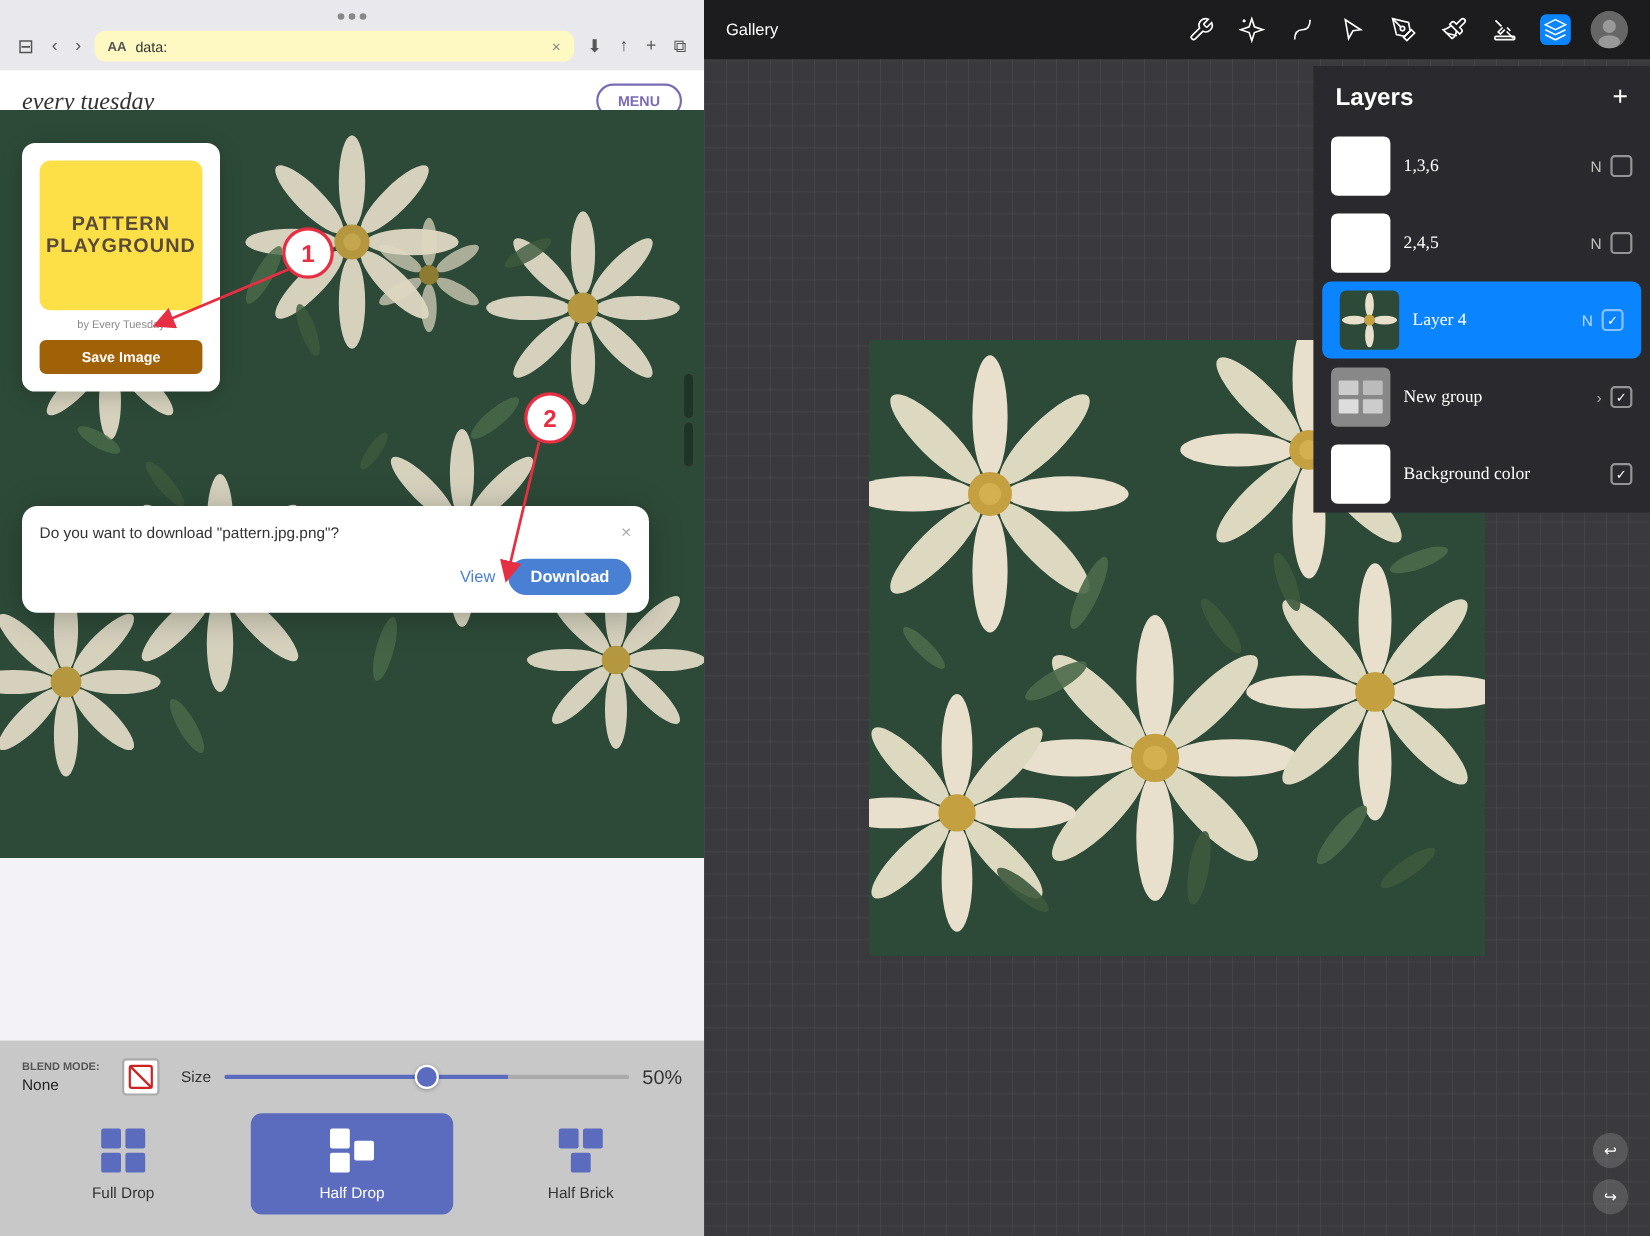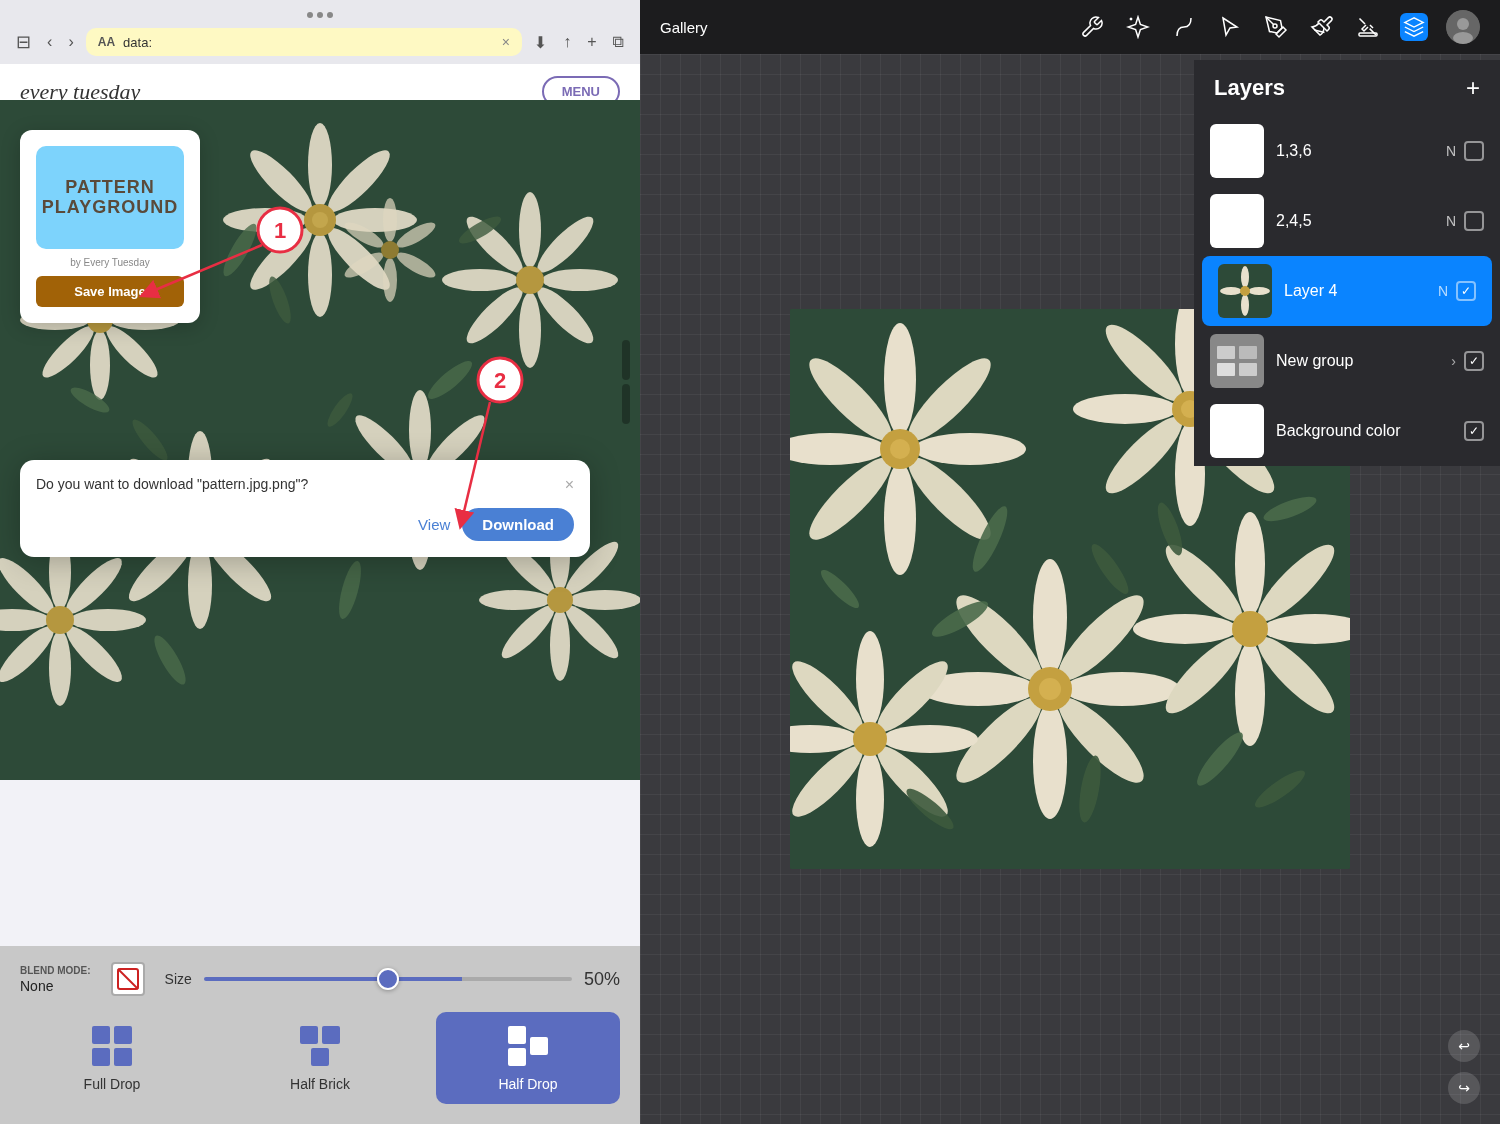--- a/index.html
+++ b/index.html
@@ -128,24 +128,24 @@
       left: 20px;
       background: white;
       border-radius: 12px;
       padding: 16px;
       width: 180px;
       box-shadow: 0 4px 20px rgba(0,0,0,0.2);
       z-index: 10;
     }
 
     .pattern-logo-area {
-      background: #7dd3fc;
+      background: #fde047;
       border-radius: 10px;
       width: 148px;
-      height: 103px;
+      height: 136px;
       display: flex;
       flex-direction: column;
       align-items: center;
       justify-content: center;
       margin-bottom: 8px;
     }
 
     .pattern-logo-text {
       font-size: 18px;
       font-weight: 900;
@@ -555,20 +555,21 @@
     }
 
     .layer-thumb.white { background: white; }
     .layer-thumb.dark { background: #2d4a38; }
     .layer-thumb.gray { background: #888; }
 
     .layer-info {
       flex: 1;
       display: flex;
       flex-direction: column;
+      font-family: Liberation Serif, serif;
     }
 
     .layer-name {
       font-size: 16px;
       color: white;
       font-weight: 500;
     }
 
     .layer-right {
       display: flex;
@@ -836,40 +837,40 @@
           <svg width="44" height="44" viewBox="0 0 44 44">
             <rect x="2" y="2" width="18" height="18" fill="#5b6cbf" rx="2"></rect>
             <rect x="24" y="2" width="18" height="18" fill="#5b6cbf" rx="2"></rect>
             <rect x="2" y="24" width="18" height="18" fill="#5b6cbf" rx="2"></rect>
             <rect x="24" y="24" width="18" height="18" fill="#5b6cbf" rx="2"></rect>
           </svg>
         </div>
         <span class="pattern-type-label">Full Drop</span>
       </div>
 
+      <div class="pattern-type active">
+        <div class="pattern-icon">
+          <svg width="44" height="44" viewBox="0 0 44 44">
+            <rect x="2" y="2" width="18" height="18" fill="white" rx="2"></rect>
+            <rect x="24" y="13" width="18" height="18" fill="white" rx="2"></rect>
+            <rect x="2" y="24" width="18" height="18" fill="white" rx="2"></rect>
+          </svg>
+        </div>
+        <span class="pattern-type-label">Half Drop</span>
+      </div>
+
       <div class="pattern-type">
         <div class="pattern-icon">
           <svg width="44" height="44" viewBox="0 0 44 44">
             <rect x="2" y="2" width="18" height="18" fill="#5b6cbf" rx="2"></rect>
             <rect x="24" y="2" width="18" height="18" fill="#5b6cbf" rx="2"></rect>
             <rect x="13" y="24" width="18" height="18" fill="#5b6cbf" rx="2"></rect>
           </svg>
         </div>
         <span class="pattern-type-label">Half Brick</span>
-      </div>
-
-      <div class="pattern-type active">
-        <div class="pattern-icon">
-          <svg width="44" height="44" viewBox="0 0 44 44">
-            <rect x="2" y="2" width="18" height="18" fill="white" rx="2"></rect>
-            <rect x="24" y="13" width="18" height="18" fill="white" rx="2"></rect>
-            <rect x="2" y="24" width="18" height="18" fill="white" rx="2"></rect>
-          </svg>
-        </div>
-        <span class="pattern-type-label">Half Drop</span>
       </div>
     </div>
   </div>
 </div>
 
 <div class="right-panel">
 
   <div class="procreate-toolbar">
     <button class="gallery-btn">Gallery</button>
     <div class="tool-icons">

